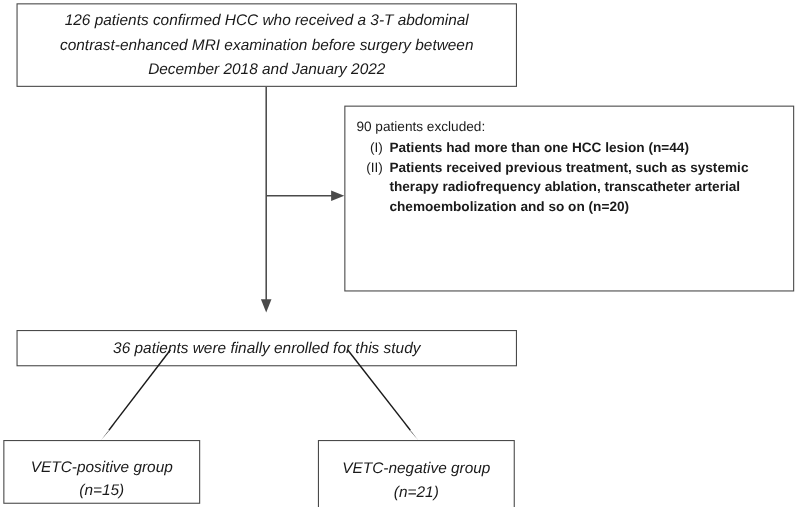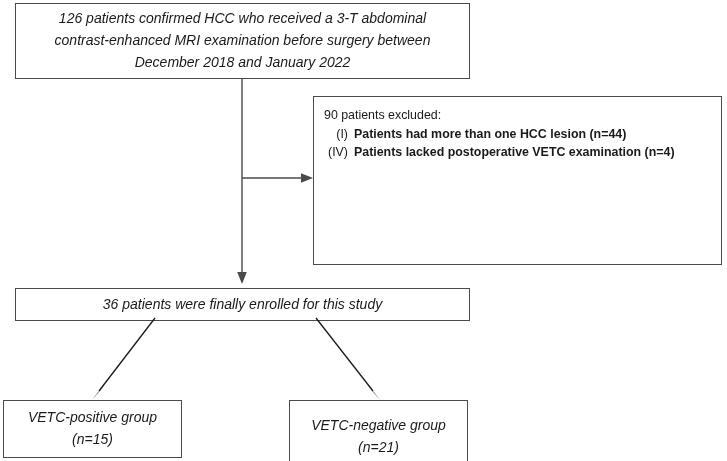--- a/index.html
+++ b/index.html
@@ -75,31 +75,32 @@
     box-sizing: border-box;
   }
   .excl-body {
     flex: 1 1 auto;
     font-weight: bold;
   }
 
   
   #box-enrolled {
     left: 15px;
-    top: 288px;
+    top: 300px;
     width: 455px;
     height: 33px;
   }
 
   
   #box-group-positive {
     left: 3px;
     top: 400px;
     width: 179px;
     height: 58px;
+    justify-content: flex-end;
   }
   #box-group-negative {
     left: 289px;
     top: 400px;
     width: 179px;
     height: 74px;
   }
 
   
   #connectors {
@@ -135,22 +136,22 @@
   </div>
 
   <div class="node-box" id="box-exclusions">
     <div class="excl-title">90 patients excluded:</div>
     <ul class="excl-list">
       <li class="excl-item">
         <span class="excl-marker">(I)</span>
         <span class="excl-body">Patients had more than one HCC lesion (n=44)</span>
       </li>
       <li class="excl-item">
-        <span class="excl-marker">(IV)</span>
-        <span class="excl-body">Patients lacked postoperative VETC examination (n=4)</span>
+        <span class="excl-marker">(II)</span>
+        <span class="excl-body">Patients received previous treatment, such as systemic therapy radiofrequency ablation, transcatheter arterial chemoembolization and so on (n=20)</span>
       </li>
     </ul>
   </div>
 
   <div class="node-box" id="box-enrolled">
     <div class="box-text">36 patients were finally enrolled for this study</div>
   </div>
 
   <div class="node-box" id="box-group-positive">
     <div class="box-text">VETC-positive group

